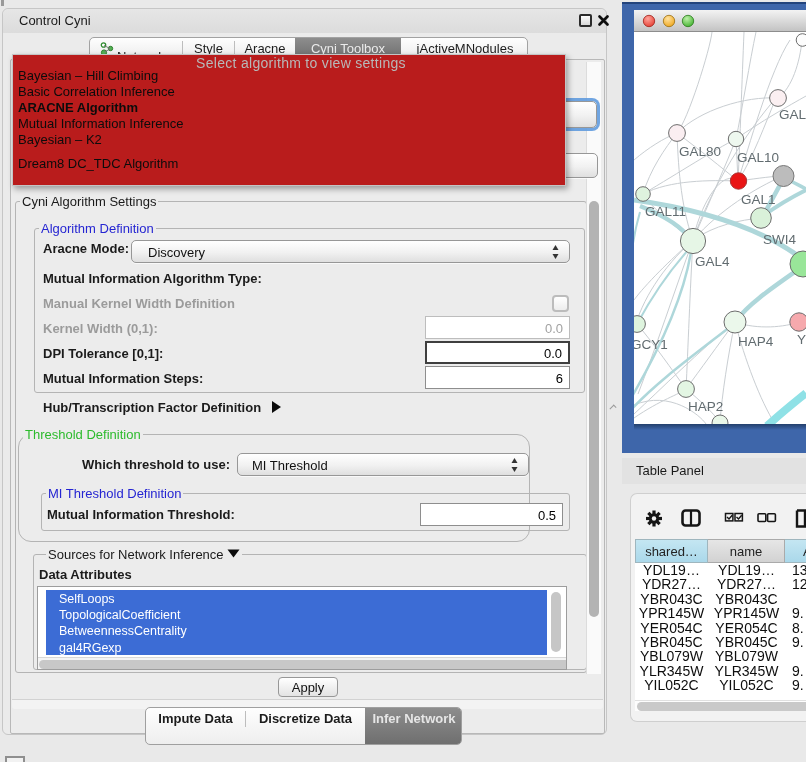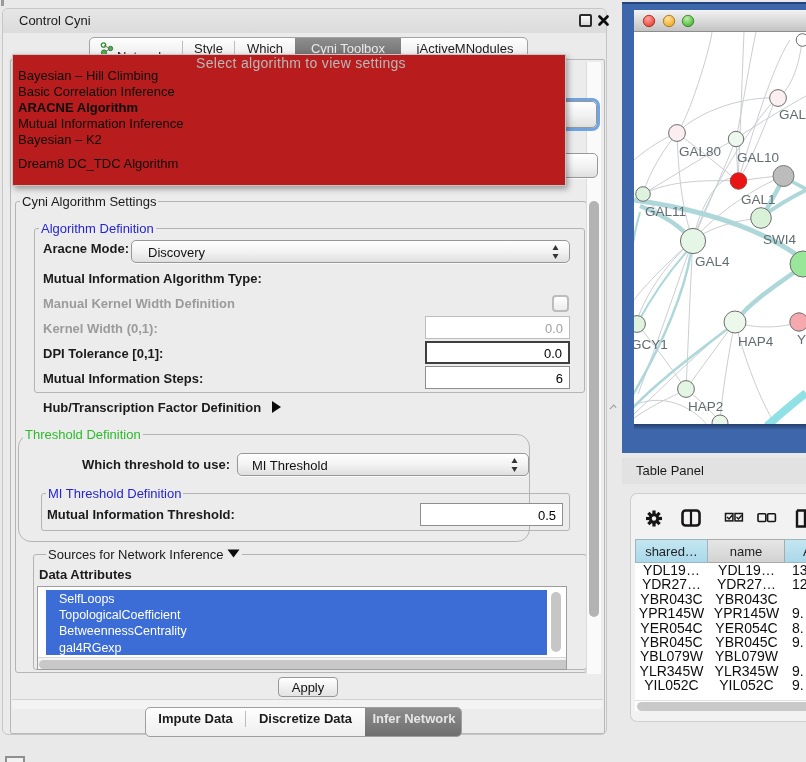--- a/index.html
+++ b/index.html
@@ -51,21 +51,21 @@
         <circle cx="3.5" cy="3" r="2.2" fill="#fff" stroke="#2e8b2e" stroke-width="1.3"></circle>
         <circle cx="4" cy="10.5" r="2.6" fill="#53b253" stroke="#2e7d2e" stroke-width="1"></circle>
         <circle cx="10.5" cy="6.5" r="2.2" fill="#53b253" stroke="#2e7d2e" stroke-width="1"></circle>
         <path d="M4 3.5 L10 6.5 M4.5 10 L10 7" stroke="#777" stroke-width="1"></path>
       </svg>
       <span style="position:absolute;left:27px;top:8px;">Network</span>
       </div>
     <div class="abs" style="left:92px;top:3px;width:1px;height:16px;background:#bdbdbd;"></div>
     <div class="tabseg" style="left:93px;width:51px;line-height:22px;">Style</div>
     <div class="abs" style="left:144px;top:3px;width:1px;height:16px;background:#bdbdbd;"></div>
-    <div class="tabseg" style="left:145px;width:60px;line-height:22px;">Which</div>
+    <div class="tabseg" style="left:145px;width:60px;line-height:22px;">Aracne</div>
     <div class="tabseg" style="left:205px;width:106px;line-height:22px;background:linear-gradient(#8d8d8d,#6f6f6f);color:#ebebeb;">Cyni Toolbox</div>
     <div class="tabseg" style="left:311px;width:128px;line-height:22px;">jActiveMNodules</div>
   </div>
 
   <div class="abs" style="left:7px;top:50px;width:595px;height:675px;border:1px solid #b8b8b8;background:#ececec;border-radius:2px;"></div>
 
   <div class="combo" style="left:18px;top:92px;width:576px;height:27px;box-shadow:0 0 0 3px rgba(96,155,222,.9);z-index:5;"></div>
 
   <div class="combo" style="left:22px;top:144px;width:573px;height:25px;z-index:5;">
       <span class="ct" style="left:14px;top:9px;transform:none;color:#4a4a4a;">ARACNE Algorithm</span>
@@ -143,21 +143,21 @@
     </div>
   </div>
 
   <div class="abs" style="left:275px;top:668px;width:60px;height:20px;border:1px solid #979797;border-radius:4px;background:linear-gradient(#ffffff,#e3e3e3);font-size:13px;text-align:center;line-height:19px;color:#111;">Apply</div>
 
   <div class="abs" style="left:9px;top:690px;width:591px;height:10px;background:#f3f3f3;border-top:1px solid #d2d2d2;border-radius:0 0 3px 3px;"></div>
 
   <div class="abs" style="left:583px;top:53px;width:15px;height:612px;background:#fafafa;border-left:1px solid #dcdcdc;"></div>
   <div class="abs" style="left:586px;top:192px;width:10px;height:416px;background:#b3b3b3;border-radius:6px;"></div>
 
-  <div class="abs" style="left:142px;top:698px;width:317px;height:30px;border:1px solid #9f9f9f;border-radius:5px;background:linear-gradient(#fefefe,#eeeeee);overflow:hidden;font-weight:bold;">
+  <div class="abs" style="left:142px;top:698px;width:317px;height:38px;border:1px solid #9f9f9f;border-radius:5px;background:linear-gradient(#fefefe,#eeeeee);overflow:hidden;font-weight:bold;">
     <div class="tabseg" style="left:0;width:99px;line-height:22px;font-weight:bold;">Impute Data</div>
     <div class="abs" style="left:99px;top:3px;width:1px;height:16px;background:#bdbdbd;"></div>
     <div class="tabseg" style="left:100px;width:119px;line-height:22px;font-weight:bold;">Discretize Data</div>
     <div class="tabseg" style="left:219px;width:98px;line-height:22px;background:linear-gradient(#8d8d8d,#6f6f6f);color:#e6e6e6;font-weight:bold;">Infer Network</div>
   </div>
 </div>
 
 <div id="popup">
   <div class="abs" style="left:183px;top:1px;color:#b8b8b8;font-size:14px;letter-spacing:0.3px;line-height:14px;">Select algorithm to view settings</div>
   <div class="pi" style="top:13px;">Bayesian – Hill Climbing</div>

